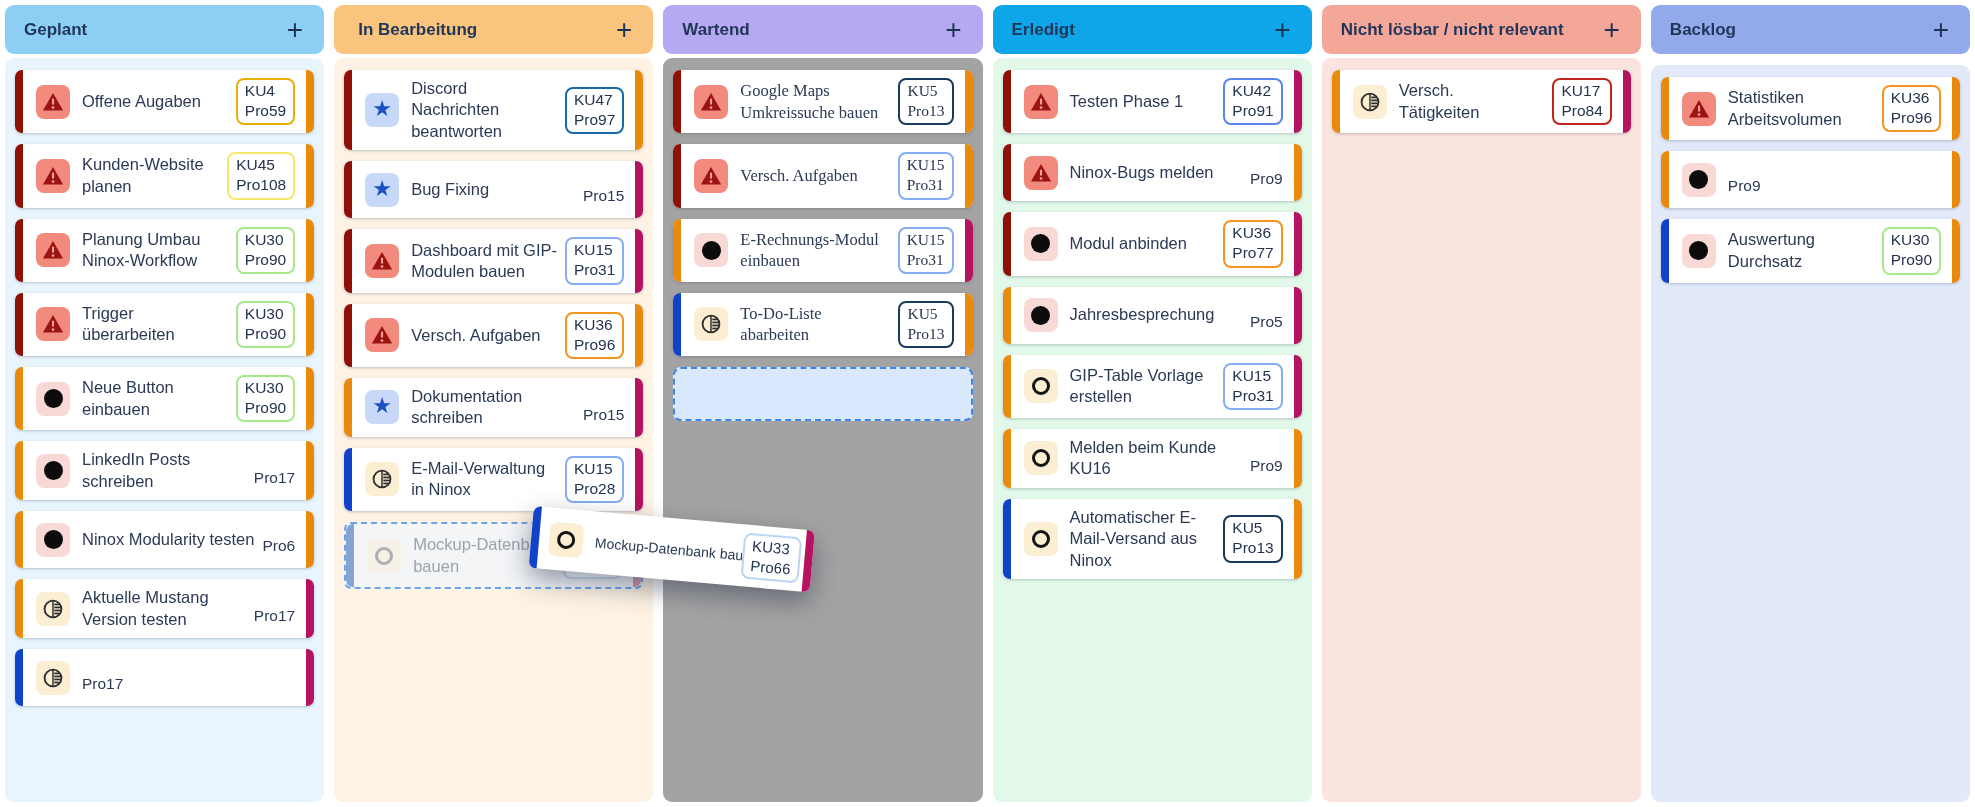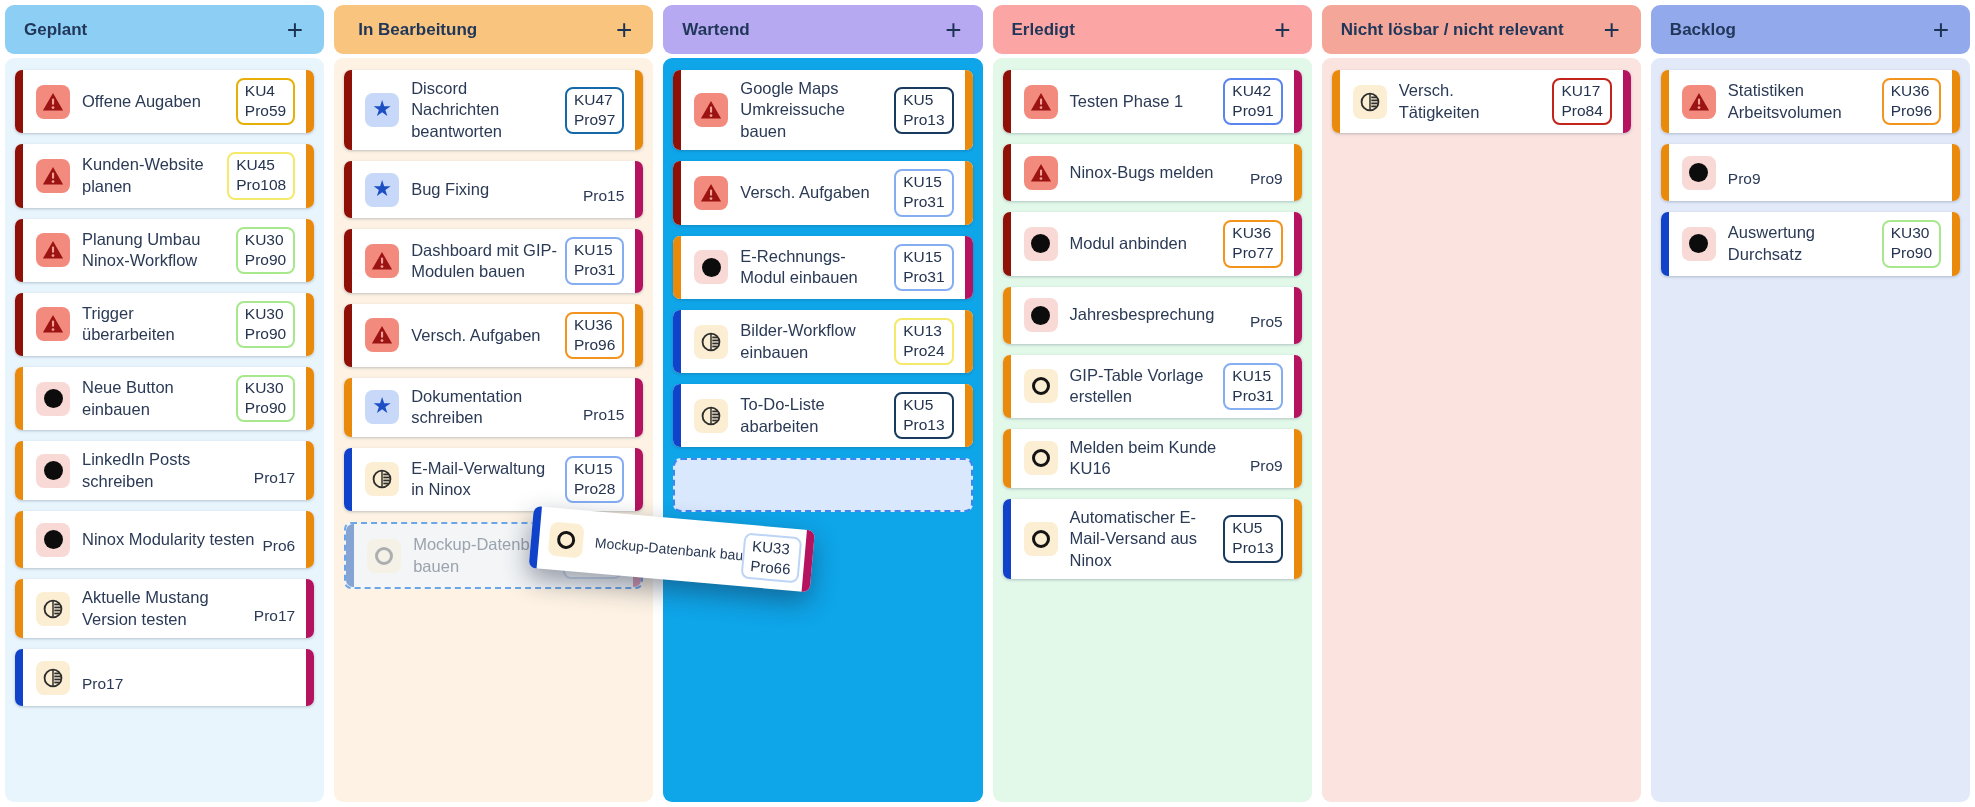--- a/index.html
+++ b/index.html
@@ -285,21 +285,21 @@
             <span>Pro66</span>
           </div>
         </div>
       </div>
     </div>
     <div class="column">
       <div class="col-header" style="background: rgb(182, 169, 242);">
         <span class="col-title">Wartend</span>
         <button class="add-btn">+</button>
       </div>
-      <div class="col-body" style="background: #0ea5e9;">
+      <div class="col-body" style="background: #a3a3a3; font-family: Liberation Serif, serif;">
         <div class="card">
           <span class="strip strip-left" style="background: rgb(143, 16, 7);"></span>
           <span class="strip strip-right" style="background: rgb(234, 138, 12);"></span>
           <div class="icon icon-warning">
             <svg width="22" height="22" viewBox="0 0 24 24">
               <path d="M12 2.2 L23 21.3 H1 Z" fill="#9b1313"></path>
               <rect x="10.9" y="8.3" width="2.3" height="6.6" rx="1.1" fill="#f2a196"></rect>
               <circle cx="12" cy="18.1" r="1.5" fill="#f2a196"></circle>
             </svg>
           </div>
@@ -343,172 +343,153 @@
           <div class="icon icon-contrast">
             <svg width="22" height="22" viewBox="0 0 24 24">
               <circle cx="12" cy="12" r="9.2" fill="none" stroke="#2e2e2e" stroke-width="2"></circle>
               <line x1="12" y1="3.4" x2="12" y2="20.6" stroke="#2e2e2e" stroke-width="1.6"></line>
               <line x1="13.4" y1="7" x2="18.6" y2="7" stroke="#2e2e2e" stroke-width="1.9"></line>
               <line x1="13.4" y1="10.3" x2="20.6" y2="10.3" stroke="#2e2e2e" stroke-width="1.9"></line>
               <line x1="13.4" y1="13.6" x2="20.4" y2="13.6" stroke="#2e2e2e" stroke-width="1.9"></line>
               <line x1="13.4" y1="16.9" x2="18.5" y2="16.9" stroke="#2e2e2e" stroke-width="1.9"></line>
             </svg>
           </div>
-          <div class="card-title">Bilder-Workflow einbauen</div>
-          <div class="badge" style="border-color: rgb(245, 233, 106);">
-            <span>KU13</span>
-            <span>Pro24</span>
-          </div>
+          <div class="card-title">To-Do-Liste abarbeiten</div>
+          <div class="badge" style="border-color: rgb(23, 58, 94);">
+            <span>KU5</span>
+            <span>Pro13</span>
+          </div>
+        </div>
+        <div class="placeholder"></div>
+      </div>
+    </div>
+    <div class="column">
+      <div class="col-header" style="background: #0ea5e9;">
+        <span class="col-title">Erledigt</span>
+        <button class="add-btn">+</button>
+      </div>
+      <div class="col-body" style="background: rgb(226, 248, 233);">
+        <div class="card">
+          <span class="strip strip-left" style="background: rgb(143, 16, 7);"></span>
+          <span class="strip strip-right" style="background: rgb(181, 19, 95);"></span>
+          <div class="icon icon-warning">
+            <svg width="22" height="22" viewBox="0 0 24 24">
+              <path d="M12 2.2 L23 21.3 H1 Z" fill="#9b1313"></path>
+              <rect x="10.9" y="8.3" width="2.3" height="6.6" rx="1.1" fill="#f2a196"></rect>
+              <circle cx="12" cy="18.1" r="1.5" fill="#f2a196"></circle>
+            </svg>
+          </div>
+          <div class="card-title">Testen Phase 1</div>
+          <div class="badge" style="border-color: rgb(91, 133, 238);">
+            <span>KU42</span>
+            <span>Pro91</span>
+          </div>
+        </div>
+        <div class="card">
+          <span class="strip strip-left" style="background: rgb(143, 16, 7);"></span>
+          <span class="strip strip-right" style="background: rgb(234, 138, 12);"></span>
+          <div class="icon icon-warning">
+            <svg width="22" height="22" viewBox="0 0 24 24">
+              <path d="M12 2.2 L23 21.3 H1 Z" fill="#9b1313"></path>
+              <rect x="10.9" y="8.3" width="2.3" height="6.6" rx="1.1" fill="#f2a196"></rect>
+              <circle cx="12" cy="18.1" r="1.5" fill="#f2a196"></circle>
+            </svg>
+          </div>
+          <div class="card-title">Ninox-Bugs melden</div>
+          <span class="pro-only">Pro9</span>
+        </div>
+        <div class="card">
+          <span class="strip strip-left" style="background: rgb(143, 16, 7);"></span>
+          <span class="strip strip-right" style="background: rgb(181, 19, 95);"></span>
+          <div class="icon icon-circle">
+            <span class="dot"></span>
+          </div>
+          <div class="card-title">Modul anbinden</div>
+          <div class="badge" style="border-color: rgb(242, 148, 29);">
+            <span>KU36</span>
+            <span>Pro77</span>
+          </div>
+        </div>
+        <div class="card">
+          <span class="strip strip-left" style="background: rgb(234, 138, 12);"></span>
+          <span class="strip strip-right" style="background: rgb(181, 19, 95);"></span>
+          <div class="icon icon-circle">
+            <span class="dot"></span>
+          </div>
+          <div class="card-title">Jahresbesprechung</div>
+          <span class="pro-only">Pro5</span>
+        </div>
+        <div class="card">
+          <span class="strip strip-left" style="background: rgb(234, 138, 12);"></span>
+          <span class="strip strip-right" style="background: rgb(181, 19, 95);"></span>
+          <div class="icon icon-ring">
+            <span class="ring"></span>
+          </div>
+          <div class="card-title">GIP-Table Vorlage erstellen</div>
+          <div class="badge" style="border-color: rgb(133, 174, 242);">
+            <span>KU15</span>
+            <span>Pro31</span>
+          </div>
+        </div>
+        <div class="card">
+          <span class="strip strip-left" style="background: rgb(234, 138, 12);"></span>
+          <span class="strip strip-right" style="background: rgb(234, 138, 12);"></span>
+          <div class="icon icon-ring">
+            <span class="ring"></span>
+          </div>
+          <div class="card-title">Melden beim Kunde KU16</div>
+          <span class="pro-only">Pro9</span>
         </div>
         <div class="card">
           <span class="strip strip-left" style="background: rgb(17, 67, 202);"></span>
           <span class="strip strip-right" style="background: rgb(234, 138, 12);"></span>
+          <div class="icon icon-ring">
+            <span class="ring"></span>
+          </div>
+          <div class="card-title">Automatischer E-Mail-Versand aus Ninox</div>
+          <div class="badge" style="border-color: rgb(23, 58, 94);">
+            <span>KU5</span>
+            <span>Pro13</span>
+          </div>
+        </div>
+      </div>
+    </div>
+    <div class="column">
+      <div class="col-header" style="background: rgb(244, 166, 152);">
+        <span class="col-title">Nicht lösbar / nicht relevant</span>
+        <button class="add-btn">+</button>
+      </div>
+      <div class="col-body" style="background: rgb(251, 227, 223);">
+        <div class="card">
+          <span class="strip strip-left" style="background: rgb(234, 138, 12);"></span>
+          <span class="strip strip-right" style="background: rgb(181, 19, 95);"></span>
           <div class="icon icon-contrast">
             <svg width="22" height="22" viewBox="0 0 24 24">
               <circle cx="12" cy="12" r="9.2" fill="none" stroke="#2e2e2e" stroke-width="2"></circle>
               <line x1="12" y1="3.4" x2="12" y2="20.6" stroke="#2e2e2e" stroke-width="1.6"></line>
               <line x1="13.4" y1="7" x2="18.6" y2="7" stroke="#2e2e2e" stroke-width="1.9"></line>
               <line x1="13.4" y1="10.3" x2="20.6" y2="10.3" stroke="#2e2e2e" stroke-width="1.9"></line>
               <line x1="13.4" y1="13.6" x2="20.4" y2="13.6" stroke="#2e2e2e" stroke-width="1.9"></line>
               <line x1="13.4" y1="16.9" x2="18.5" y2="16.9" stroke="#2e2e2e" stroke-width="1.9"></line>
             </svg>
           </div>
-          <div class="card-title">To-Do-Liste abarbeiten</div>
-          <div class="badge" style="border-color: rgb(23, 58, 94);">
-            <span>KU5</span>
-            <span>Pro13</span>
-          </div>
-        </div>
-        <div class="placeholder"></div>
-      </div>
-    </div>
-    <div class="column">
-      <div class="col-header" style="background: #fca5a5;">
-        <span class="col-title">Erledigt</span>
-        <button class="add-btn">+</button>
-      </div>
-      <div class="col-body" style="background: rgb(226, 248, 233);">
-        <div class="card">
-          <span class="strip strip-left" style="background: rgb(143, 16, 7);"></span>
-          <span class="strip strip-right" style="background: rgb(181, 19, 95);"></span>
-          <div class="icon icon-warning">
-            <svg width="22" height="22" viewBox="0 0 24 24">
-              <path d="M12 2.2 L23 21.3 H1 Z" fill="#9b1313"></path>
-              <rect x="10.9" y="8.3" width="2.3" height="6.6" rx="1.1" fill="#f2a196"></rect>
-              <circle cx="12" cy="18.1" r="1.5" fill="#f2a196"></circle>
-            </svg>
-          </div>
-          <div class="card-title">Testen Phase 1</div>
-          <div class="badge" style="border-color: rgb(91, 133, 238);">
-            <span>KU42</span>
-            <span>Pro91</span>
-          </div>
-        </div>
-        <div class="card">
-          <span class="strip strip-left" style="background: rgb(143, 16, 7);"></span>
-          <span class="strip strip-right" style="background: rgb(234, 138, 12);"></span>
-          <div class="icon icon-warning">
-            <svg width="22" height="22" viewBox="0 0 24 24">
-              <path d="M12 2.2 L23 21.3 H1 Z" fill="#9b1313"></path>
-              <rect x="10.9" y="8.3" width="2.3" height="6.6" rx="1.1" fill="#f2a196"></rect>
-              <circle cx="12" cy="18.1" r="1.5" fill="#f2a196"></circle>
-            </svg>
-          </div>
-          <div class="card-title">Ninox-Bugs melden</div>
-          <span class="pro-only">Pro9</span>
-        </div>
-        <div class="card">
-          <span class="strip strip-left" style="background: rgb(143, 16, 7);"></span>
-          <span class="strip strip-right" style="background: rgb(181, 19, 95);"></span>
-          <div class="icon icon-circle">
-            <span class="dot"></span>
-          </div>
-          <div class="card-title">Modul anbinden</div>
-          <div class="badge" style="border-color: rgb(242, 148, 29);">
-            <span>KU36</span>
-            <span>Pro77</span>
-          </div>
-        </div>
-        <div class="card">
-          <span class="strip strip-left" style="background: rgb(234, 138, 12);"></span>
-          <span class="strip strip-right" style="background: rgb(181, 19, 95);"></span>
-          <div class="icon icon-circle">
-            <span class="dot"></span>
-          </div>
-          <div class="card-title">Jahresbesprechung</div>
-          <span class="pro-only">Pro5</span>
-        </div>
-        <div class="card">
-          <span class="strip strip-left" style="background: rgb(234, 138, 12);"></span>
-          <span class="strip strip-right" style="background: rgb(181, 19, 95);"></span>
-          <div class="icon icon-ring">
-            <span class="ring"></span>
-          </div>
-          <div class="card-title">GIP-Table Vorlage erstellen</div>
-          <div class="badge" style="border-color: rgb(133, 174, 242);">
-            <span>KU15</span>
-            <span>Pro31</span>
-          </div>
-        </div>
-        <div class="card">
-          <span class="strip strip-left" style="background: rgb(234, 138, 12);"></span>
-          <span class="strip strip-right" style="background: rgb(234, 138, 12);"></span>
-          <div class="icon icon-ring">
-            <span class="ring"></span>
-          </div>
-          <div class="card-title">Melden beim Kunde KU16</div>
-          <span class="pro-only">Pro9</span>
-        </div>
-        <div class="card">
-          <span class="strip strip-left" style="background: rgb(17, 67, 202);"></span>
-          <span class="strip strip-right" style="background: rgb(234, 138, 12);"></span>
-          <div class="icon icon-ring">
-            <span class="ring"></span>
-          </div>
-          <div class="card-title">Automatischer E-Mail-Versand aus Ninox</div>
-          <div class="badge" style="border-color: rgb(23, 58, 94);">
-            <span>KU5</span>
-            <span>Pro13</span>
-          </div>
-        </div>
-      </div>
-    </div>
-    <div class="column">
-      <div class="col-header" style="background: rgb(244, 166, 152);">
-        <span class="col-title">Nicht lösbar / nicht relevant</span>
-        <button class="add-btn">+</button>
-      </div>
-      <div class="col-body" style="background: rgb(251, 227, 223);">
-        <div class="card">
-          <span class="strip strip-left" style="background: rgb(234, 138, 12);"></span>
-          <span class="strip strip-right" style="background: rgb(181, 19, 95);"></span>
-          <div class="icon icon-contrast">
-            <svg width="22" height="22" viewBox="0 0 24 24">
-              <circle cx="12" cy="12" r="9.2" fill="none" stroke="#2e2e2e" stroke-width="2"></circle>
-              <line x1="12" y1="3.4" x2="12" y2="20.6" stroke="#2e2e2e" stroke-width="1.6"></line>
-              <line x1="13.4" y1="7" x2="18.6" y2="7" stroke="#2e2e2e" stroke-width="1.9"></line>
-              <line x1="13.4" y1="10.3" x2="20.6" y2="10.3" stroke="#2e2e2e" stroke-width="1.9"></line>
-              <line x1="13.4" y1="13.6" x2="20.4" y2="13.6" stroke="#2e2e2e" stroke-width="1.9"></line>
-              <line x1="13.4" y1="16.9" x2="18.5" y2="16.9" stroke="#2e2e2e" stroke-width="1.9"></line>
-            </svg>
-          </div>
           <div class="card-title">Versch. Tätigkeiten</div>
           <div class="badge" style="border-color: rgb(194, 35, 26); margin-left: 23px;">
             <span>KU17</span>
             <span>Pro84</span>
           </div>
         </div>
       </div>
     </div>
     <div class="column">
       <div class="col-header" style="background: rgb(146, 169, 236);">
         <span class="col-title">Backlog</span>
         <button class="add-btn">+</button>
       </div>
-      <div class="col-body" style="background: rgb(226, 233, 249);">
+      <div class="col-body" style="background: rgb(226, 233, 249); margin-top: 7px;">
         <div class="card">
           <span class="strip strip-left" style="background: rgb(234, 138, 12);"></span>
           <span class="strip strip-right" style="background: rgb(234, 138, 12);"></span>
           <div class="icon icon-warning">
             <svg width="22" height="22" viewBox="0 0 24 24">
               <path d="M12 2.2 L23 21.3 H1 Z" fill="#9b1313"></path>
               <rect x="10.9" y="8.3" width="2.3" height="6.6" rx="1.1" fill="#f2a196"></rect>
               <circle cx="12" cy="18.1" r="1.5" fill="#f2a196"></circle>
             </svg>
           </div>

